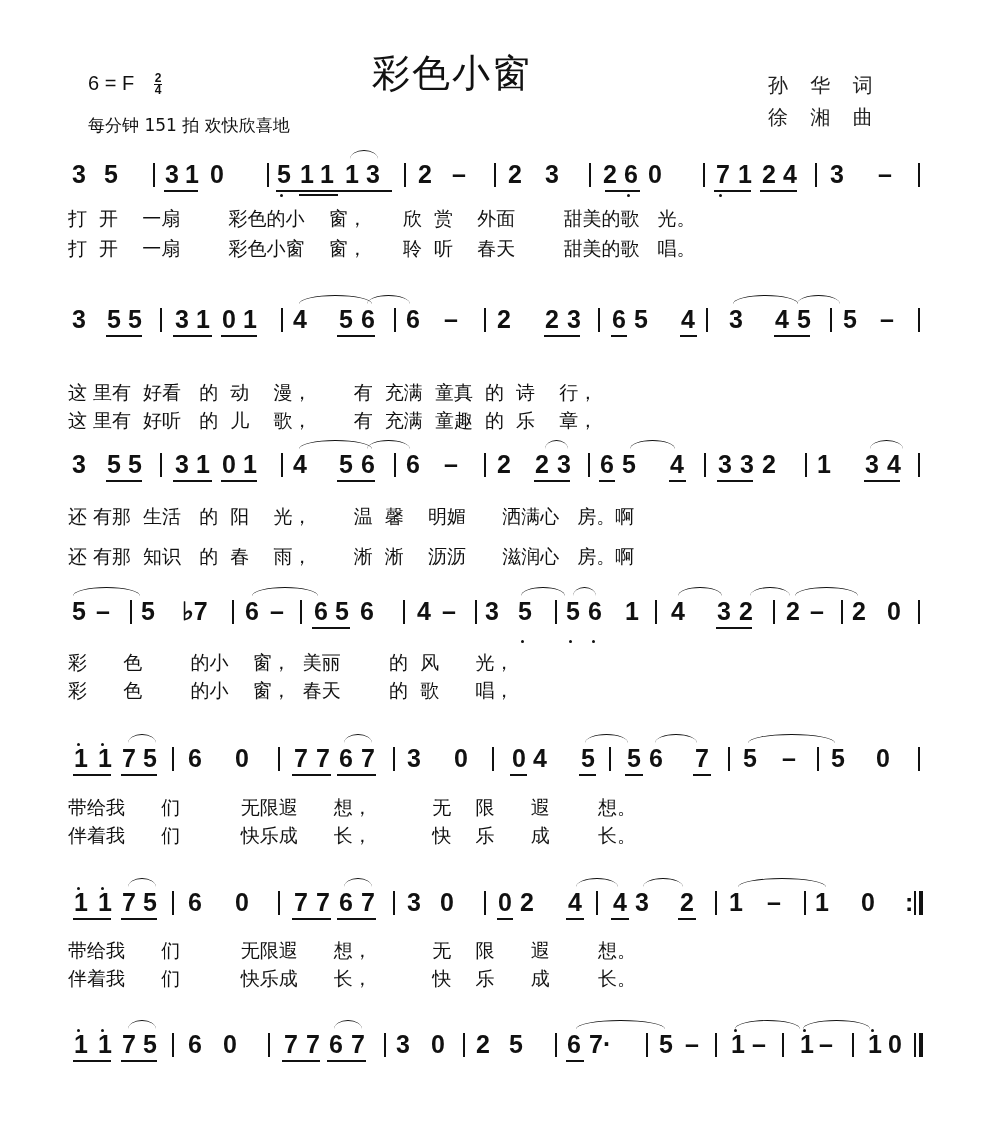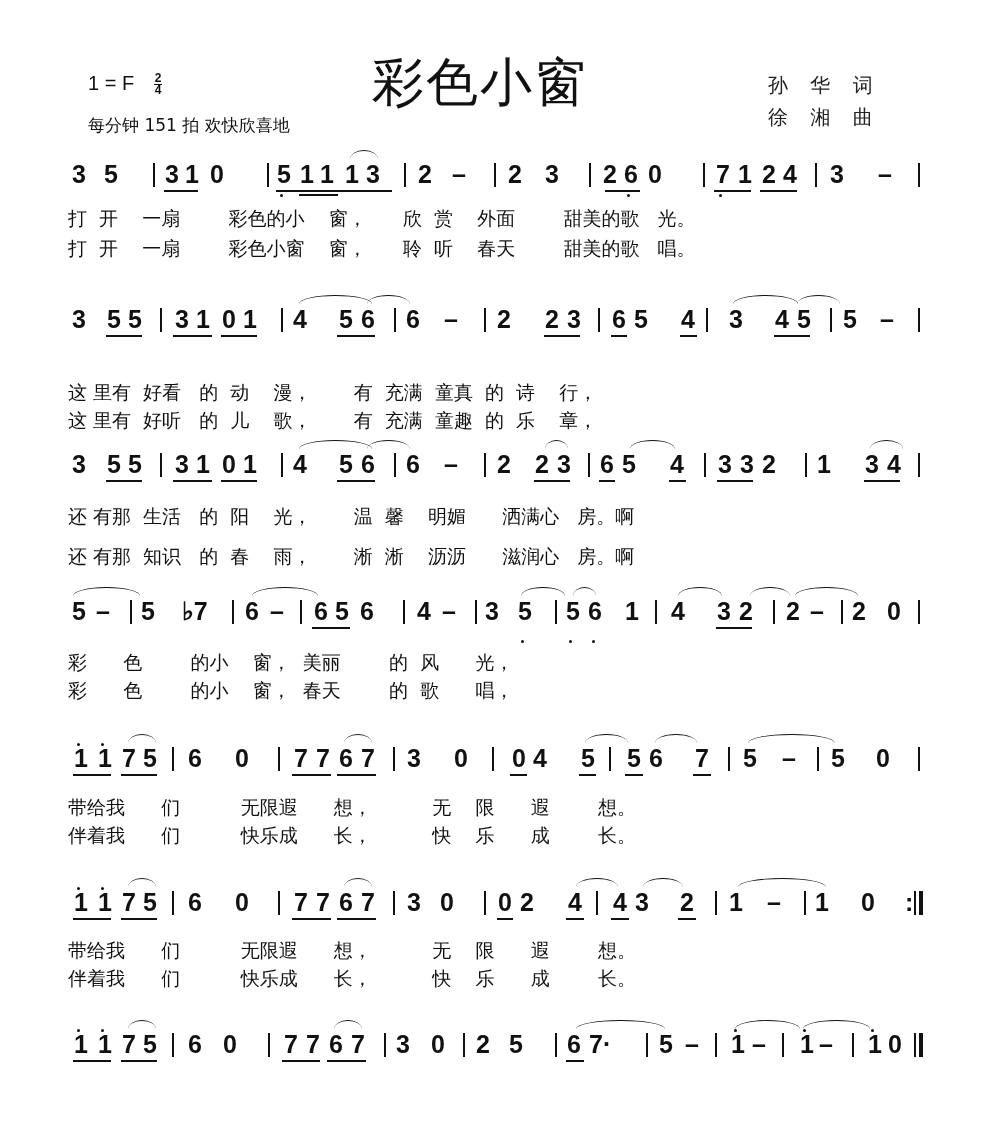--- a/index.html
+++ b/index.html
@@ -3,36 +3,36 @@
 <meta charset="utf-8">
 <style>
   html, body { margin:0; padding:0; background:#ffffff; }
   body { width:989px; height:1129px; position:relative; overflow:hidden; font-family:"DejaVu Sans", sans-serif; color:#111; }
   .abs { position:absolute; white-space:nowrap; }
   .key { left:88px; top:72px; font-size:20px; font-family:"Liberation Sans", sans-serif; }
   .frac { display:inline-block; vertical-align:middle; text-align:center; font-size:12px; font-weight:bold; line-height:11px; margin-left:14px; }
   .frac .num { display:block; border-bottom:1.5px solid #111; padding:0 1px; }
   .frac .den { display:block; }
   .tempo { left:88px; top:114px; font-size:17px; }
-  .title { left:372px; top:48px; font-size:52px; font-family:Liberation Mono, monospace; letter-spacing:2px; }
+  .title { left:372px; top:48px; font-size:38px; font-family:Liberation Mono, monospace; letter-spacing:2px; }
   .credit { left:768px; font-size:20px; letter-spacing:8px; font-family:"DejaVu Sans", sans-serif; color:#222; }
   .notes { font-family:"Liberation Sans", sans-serif; font-size:25px; font-weight:bold; letter-spacing:0; }
   .lyr { font-family:"DejaVu Serif", serif; font-size:19px; }
   .bar { position:absolute; width:2px; height:24px; background:#111; }
   .ul { position:absolute; height:1.5px; background:#111; }
   .slur { position:absolute; border-top:1.8px solid #111; border-radius:50% 50% 0 0 / 100% 100% 0 0; height:8px; }
   .dot { position:absolute; width:3px; height:3px; border-radius:50%; background:#111; }
   .endbar { position:absolute; width:4px; height:24px; background:#111; }
   .cut { clip-path: inset(0 0 45% 0); }
 </style>
 </head>
 <body>
 
 <div class="abs key">
-  <span>1 = F</span>
+  <span>6 = F</span>
   <span class="frac">
     <span class="num">2</span>
     <span class="den">4</span>
   </span>
 </div>
 <div class="abs tempo">每分钟 151 拍  欢快欣喜地</div>
 <div class="abs title">彩色小窗</div>
 <div class="abs credit" style="top:72px">孙 华 词</div>
 <div class="abs credit" style="top:104px">徐 湘 曲</div>
 

